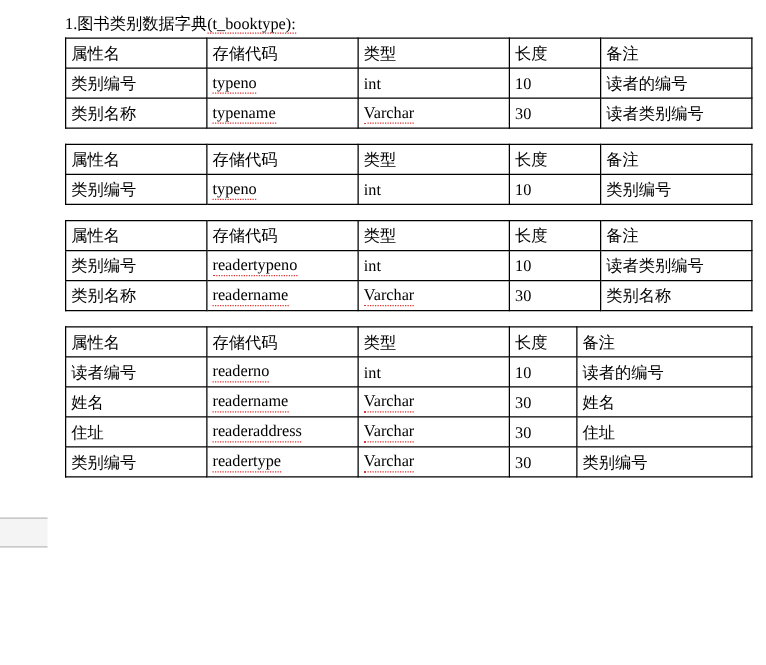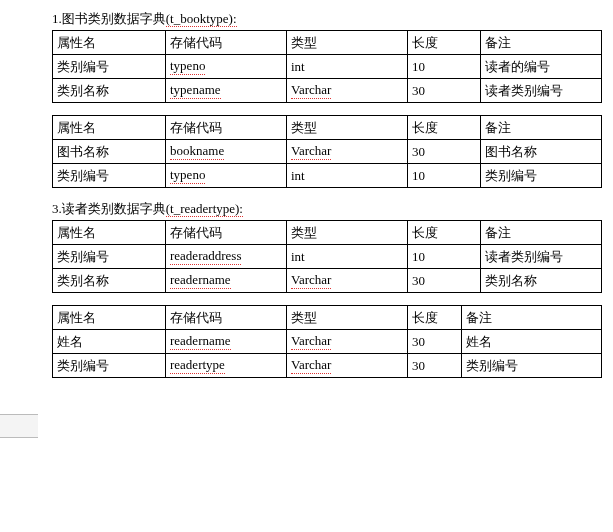--- a/index.html
+++ b/index.html
@@ -50,51 +50,41 @@
 <table class="tbl">
   <tbody>
         <tr>
     <td class="c0">属性名</td>
     <td class="c1">存储代码</td>
     <td class="c2">类型</td>
     <td class="c3">长度</td>
     <td class="c4">备注</td>
   </tr>
   <tr>
-    <td class="c0">图书名称</td>
-    <td class="c1"><span class="sp">bookname</span></td>
-    <td class="c2"><span class="sp">Varchar</span></td>
-    <td class="c3">30</td>
-    <td class="c4">图书名称</td>
-  </tr>
-  <tr>
     <td class="c0">类别编号</td>
     <td class="c1"><span class="sp">typeno</span></td>
     <td class="c2">int</td>
     <td class="c3">10</td>
     <td class="c4">类别编号</td>
   </tr>
 </tbody>
     </table>
 
-<div class="sec-title">
-  <span class="num">3.</span><span>读者类别数据字典</span><span class="sp">(t_readertype):</span>
-</div>
 <table class="tbl">
   <tbody>
         <tr>
     <td class="c0">属性名</td>
     <td class="c1">存储代码</td>
     <td class="c2">类型</td>
     <td class="c3">长度</td>
     <td class="c4">备注</td>
   </tr>
   <tr>
     <td class="c0">类别编号</td>
-    <td class="c1"><span class="sp">readeraddress</span></td>
+    <td class="c1"><span class="sp">readertypeno</span></td>
     <td class="c2">int</td>
     <td class="c3">10</td>
     <td class="c4">读者类别编号</td>
   </tr>
   <tr>
     <td class="c0">类别名称</td>
     <td class="c1"><span class="sp">readername</span></td>
     <td class="c2"><span class="sp">Varchar</span></td>
     <td class="c3">30</td>
     <td class="c4">类别名称</td>
@@ -107,25 +97,39 @@
 <table class="tbl t4">
   <tbody>
         <tr>
     <td class="c0">属性名</td>
     <td class="c1">存储代码</td>
     <td class="c2">类型</td>
     <td class="c3">长度</td>
     <td class="c4">备注</td>
   </tr>
   <tr>
+    <td class="c0">读者编号</td>
+    <td class="c1"><span class="sp">readerno</span></td>
+    <td class="c2">int</td>
+    <td class="c3">10</td>
+    <td class="c4">读者的编号</td>
+  </tr>
+  <tr>
     <td class="c0">姓名</td>
     <td class="c1"><span class="sp">readername</span></td>
     <td class="c2"><span class="sp">Varchar</span></td>
     <td class="c3">30</td>
     <td class="c4">姓名</td>
+  </tr>
+  <tr>
+    <td class="c0">住址</td>
+    <td class="c1"><span class="sp">readeraddress</span></td>
+    <td class="c2"><span class="sp">Varchar</span></td>
+    <td class="c3">30</td>
+    <td class="c4">住址</td>
   </tr>
   <tr>
     <td class="c0">类别编号</td>
     <td class="c1"><span class="sp">readertype</span></td>
     <td class="c2"><span class="sp">Varchar</span></td>
     <td class="c3">30</td>
     <td class="c4">类别编号</td>
   </tr>
 </tbody>
     </table>

